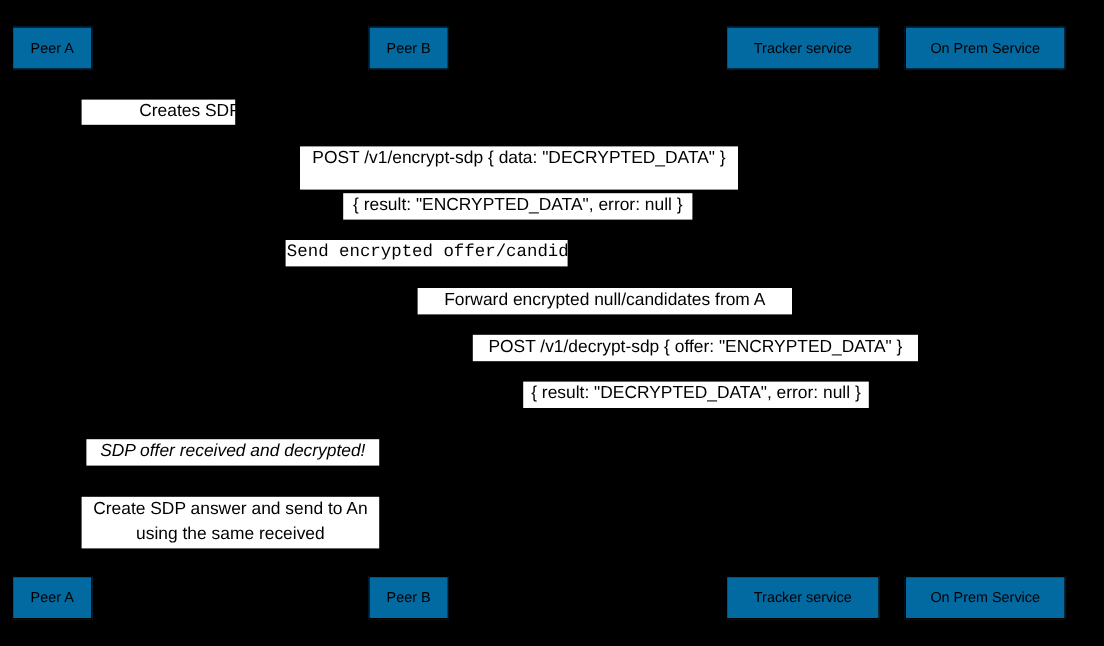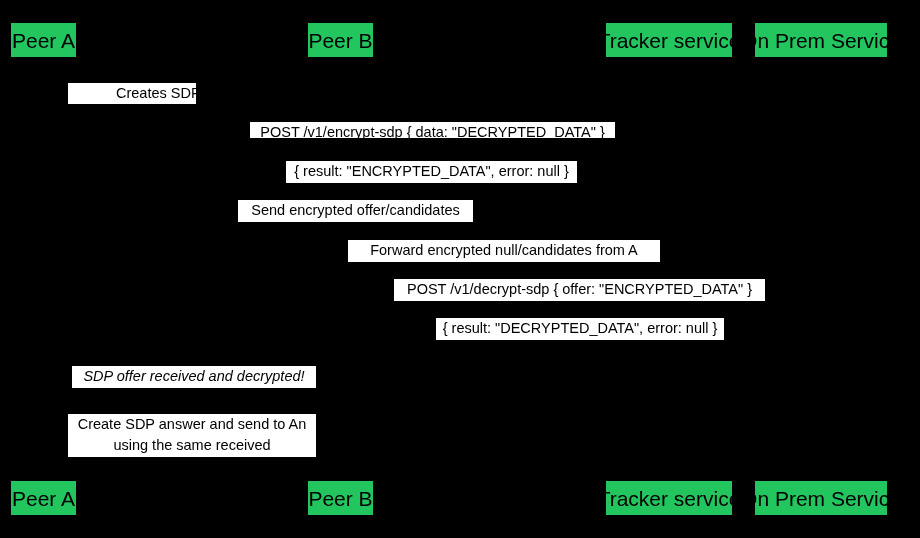--- a/index.html
+++ b/index.html
@@ -17,24 +17,24 @@
     font-family: "Liberation Sans", sans-serif;
   }
   .lifeline-line {
     position: absolute;
     width: 1px;
     background: #000000;
   }
   .participant {
     position: absolute;
     box-sizing: border-box;
-    background: #22c55e;
+    background: #0369a1;
     color: #000000;
     border: 1px solid #000000;
-    font-size: 21px;
+    font-size: 12px;
     line-height: 1;
     display: flex;
     align-items: center;
     justify-content: center;
     white-space: nowrap;
   }
   .msg {
     position: absolute;
     box-sizing: border-box;
     background: #ffffff;
@@ -69,23 +69,23 @@
       </div>
       <div class="participant" style="left: 605px; top: 22px; width: 128px; height: 36px;">
         <span>Tracker service</span>
       </div>
       <div class="participant" style="left: 754px; top: 22px; width: 134px; height: 36px;">
         <span>On Prem Service</span>
       </div>
     </div>
   <div id="messages">
       <div class="msg left" style="left: 68px; top: 83px; width: 128px; height: 21px;">Creates SDP offer</div>
-      <div class="msg" style="left: 250px; top: 122px; width: 365px; height: 16px;">POST /v1/encrypt-sdp { data: "DECRYPTED_DATA" }</div>
+      <div class="msg" style="left: 250px; top: 122px; width: 365px; height: 36px;">POST /v1/encrypt-sdp { data: "DECRYPTED_DATA" }</div>
       <div class="msg" style="left: 286px; top: 161px; width: 291px; height: 22px;">{ result: "ENCRYPTED_DATA", error: null }</div>
-      <div class="msg" style="left: 238px; top: 200px; width: 235px; height: 22px;">Send encrypted offer/candidates</div>
+      <div class="msg" style="left: 238px; top: 200px; width: 235px; height: 22px; font-family: Liberation Mono, monospace;">Send encrypted offer/candidates</div>
       <div class="msg" style="left: 348px; top: 240px; width: 312px; height: 22px;">Forward encrypted null/candidates from A</div>
       <div class="msg" style="left: 394px; top: 279px; width: 371px; height: 22px;">POST /v1/decrypt-sdp { offer: "ENCRYPTED_DATA" }</div>
       <div class="msg" style="left: 436px; top: 318px; width: 288px; height: 22px;">{ result: "DECRYPTED_DATA", error: null }</div>
       <div class="msg" style="left: 72px; top: 366px; width: 244px; height: 22px; font-style: italic;">SDP offer received and decrypted!</div>
       <div class="msg" style="left: 68px; top: 414px; width: 248px; height: 43px;">Create SDP answer and send to An
 using the same received</div>
     </div>
   <div id="participants-footer">
       <div class="participant" style="left: 10px; top: 480px; width: 67px; height: 36px;">
         <span>Peer A</span>

